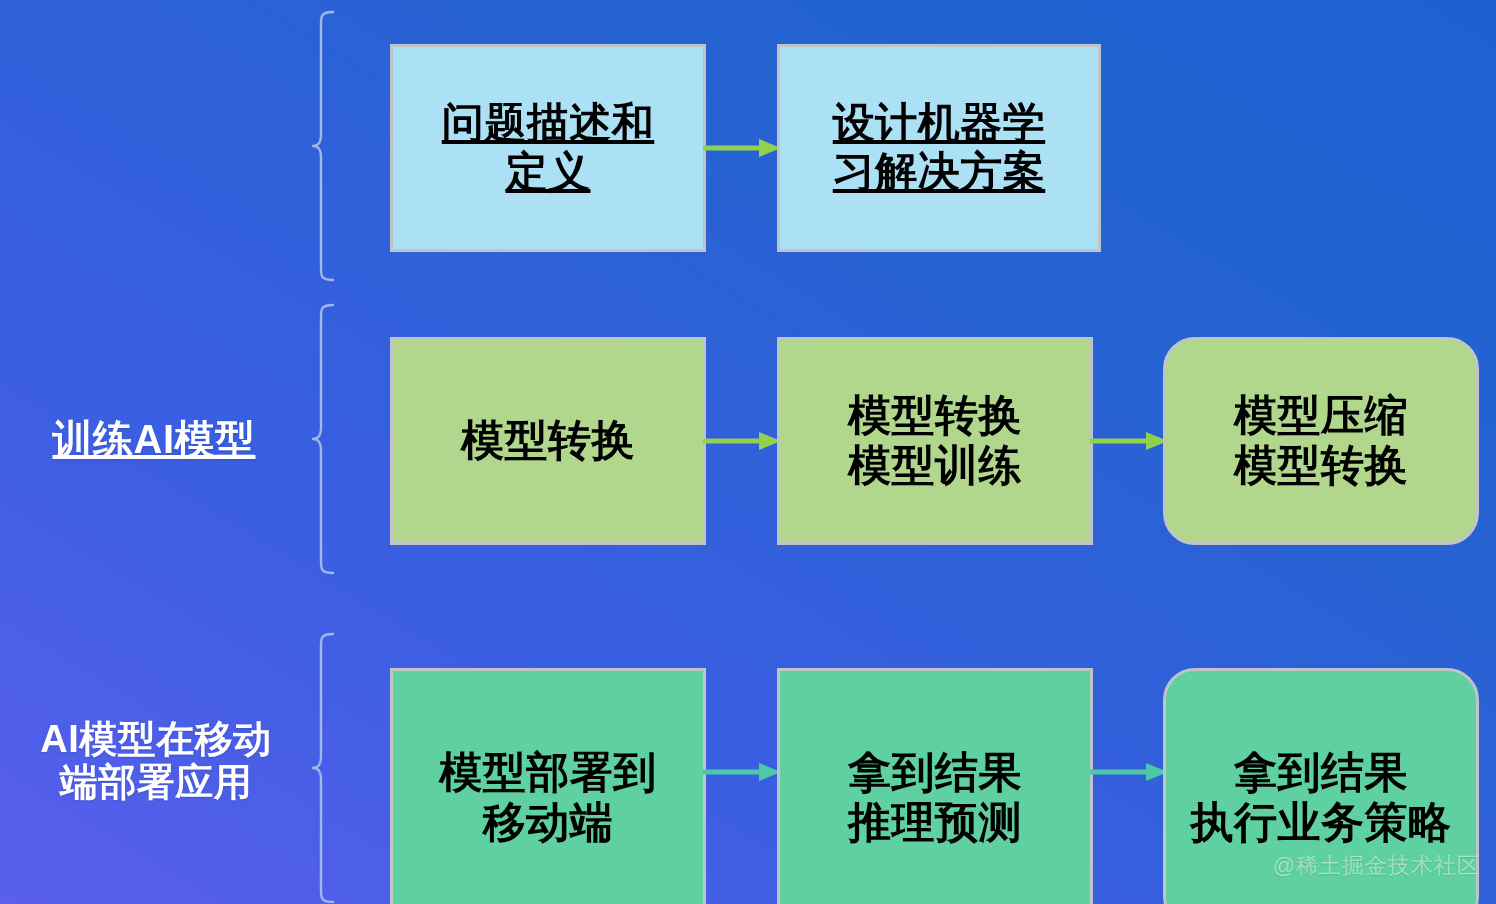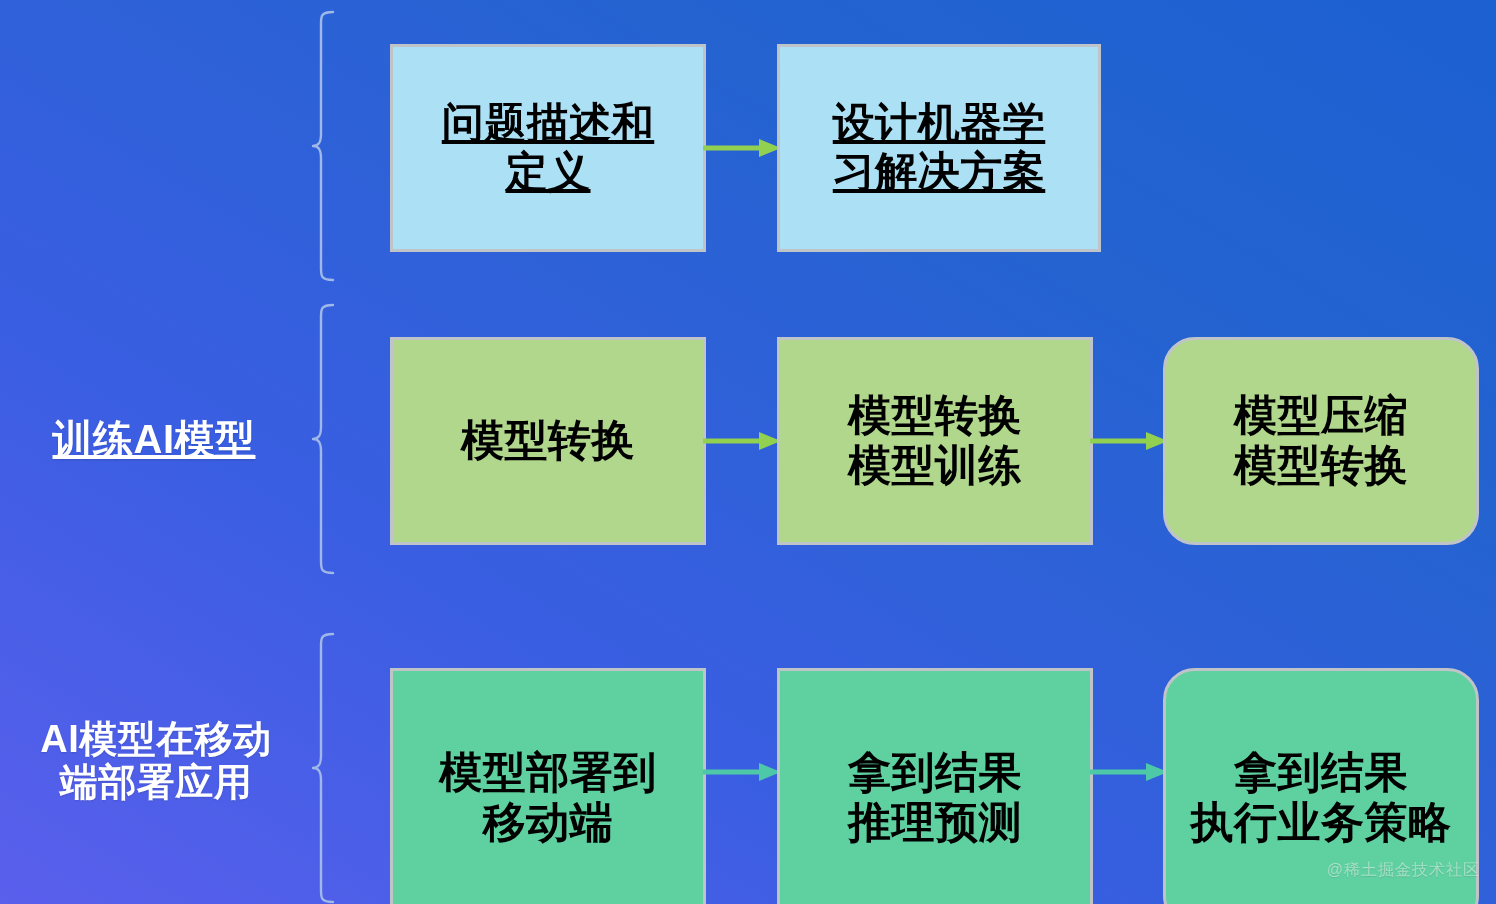--- a/index.html
+++ b/index.html
@@ -83,21 +83,21 @@
   #arrow-1-0 { left: 703px; top: 428px;  width: 78px; }
   #arrow-1-1 { left: 1090px; top: 428px; width: 78px; }
   #arrow-2-0 { left: 703px; top: 759px;  width: 78px; }
   #arrow-2-1 { left: 1090px; top: 759px; width: 78px; }
 
   
   #watermark {
     position: absolute;
     right: 16px;
     bottom: 23px;
-    font-size: 16px;
+    font-size: 22px;
     color: rgba(255,255,255,0.45);
     letter-spacing: 1px;
     font-weight: 400;
     text-shadow: 0 1px 1px rgba(0,0,0,0.10);
     text-align: right;
   }
 </style>
 </head>
 <body>
 

